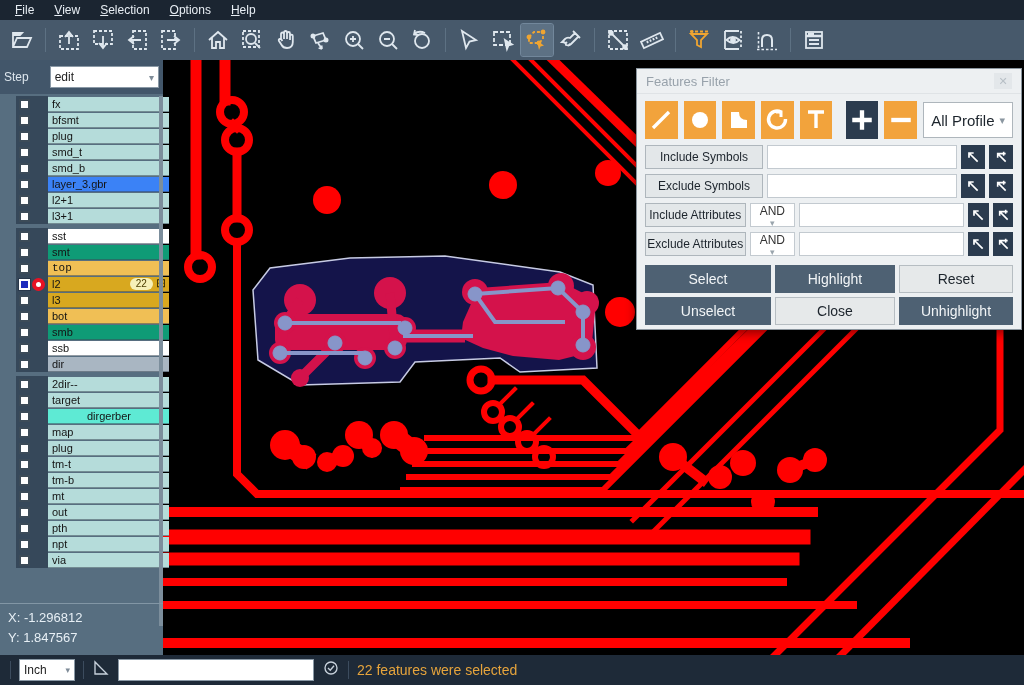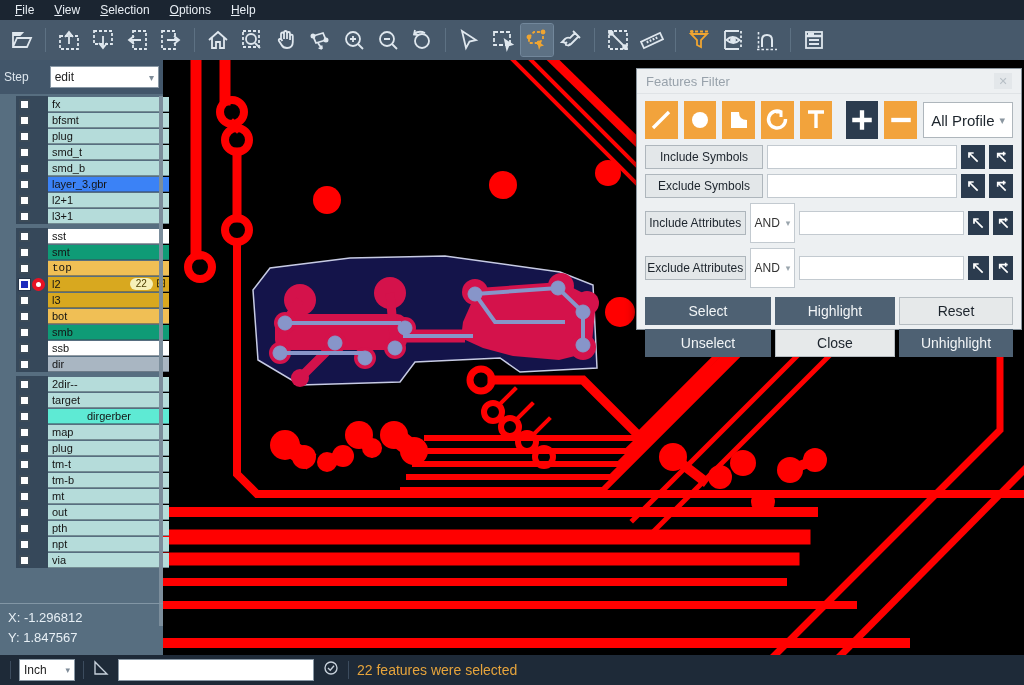--- a/index.html
+++ b/index.html
@@ -71,23 +71,23 @@
   .sqbtn.navy { background:#2b3b4e; }
   .sqbtn svg { display:block; }
   .gap8 { width:2px; }
   .profile-select { margin-left:auto; width:102px; height:36px; background:#fff;
     border:1px solid #aeb6bc; display:flex; align-items:center; justify-content:space-between;
     padding:0 7px; font-size:15px; color:#1c242c; }
   .profile-select .chev { color:#8b97a1; font-size:11px; }
   .dlg-row { display:flex; align-items:center; gap:4px; padding:0 8px; margin-bottom:5px; }
   .rowlabel { width:118px; height:24px; background:#e3e7e9; border:1px solid #aeb6bc;
     font-size:12px; color:#1c242c; display:flex; align-items:center; justify-content:center; }
-  .andsel { width:52px; height:40px; background:#fff; border:1px solid #c3cad0;
+  .andsel { width:52px; height:24px; background:#fff; border:1px solid #c3cad0;
     font-size:12px; color:#333; display:flex; align-items:center; justify-content:space-between;
-    padding:0 4px; }
+    padding:0 4px;flex-direction:column; }
   .andsel .chev { color:#9aa5ad; font-size:9px; }
   .rowfield { flex:1; height:24px; background:#fff; border:1px solid #c3cad0;
     font-size:12px; padding:0 4px; font-family:"Liberation Sans",sans-serif; }
   .pickbtn { width:24px; height:24px; background:#2b3b4e; display:flex; align-items:center;
     justify-content:center; }
   .dlg-actions { display:grid; grid-template-columns:126px 120px 1fr; gap:4px; padding:4px 8px 0 8px; }
   .abtn { height:28px; font-size:14px; display:flex; align-items:center; justify-content:center; }
   .abtn.dark { background:#4e6173; color:#f2f5f7; }
   .abtn.light { background:#e6e9ea; color:#1c242c; border:1px solid #b6bdc2; }
 

